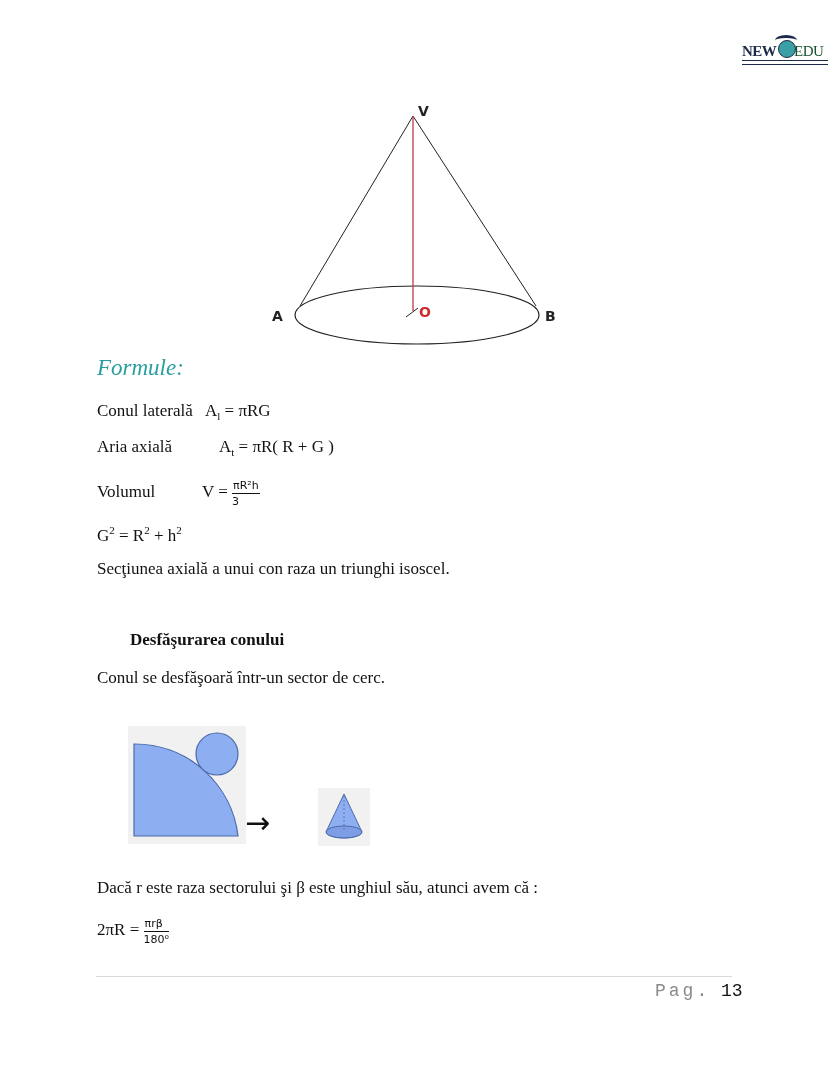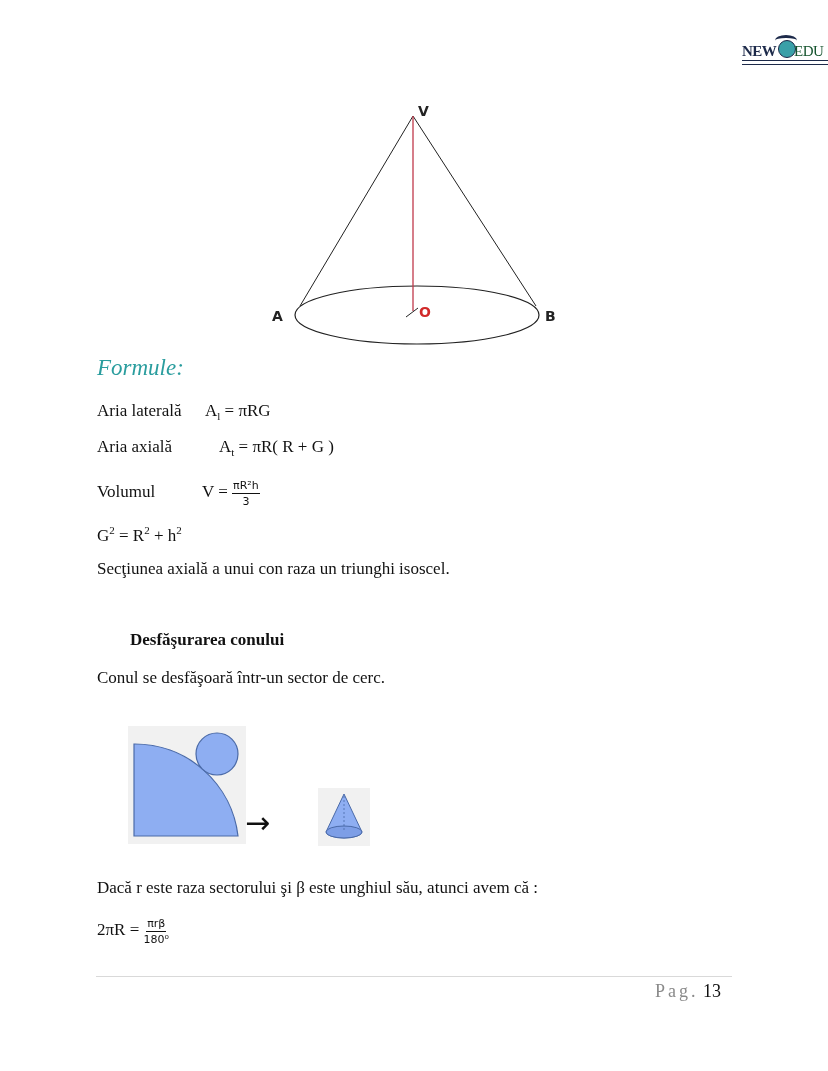--- a/index.html
+++ b/index.html
@@ -11,27 +11,27 @@
   .logo-new { left: 0; color: #1d2a4a; font-weight: bold; }
   .logo-edu { left: 52px; color: #14532d; }
   .logo-globe { position: absolute; left: 36px; top: 2px; width: 16px; height: 16px; border-radius: 50%; background: #3aa0a8; border: 1px solid #1d2a4a; }
   .logo-arc { position: absolute; left: 33px; top: -3px; width: 22px; height: 8px; border-top: 3px solid #1d2a4a; border-radius: 50% 50% 0 0; }
   .logo-sub { position: absolute; left: 0; top: 22px; width: 86px; height: 3px; border-top: 1px solid #1d2a4a; border-bottom: 1px solid #1d2a4a; }
 
   .txt { font-size: 17px; line-height: 20px; white-space: nowrap; }
   .formule { left: 97px; top: 358px; color: #2a9d9e; font-style: italic; font-size: 23px; }
   .row { left: 97px; }
   .label { display: inline-block; }
-  .frac { display: inline-flex; flex-direction: column; align-items: center; vertical-align: middle; font-family: "DejaVu Sans", sans-serif; font-size: 11px; line-height: 13px; }
+  .frac { display: inline-flex; flex-direction: column; vertical-align: middle; font-family: "DejaVu Sans", sans-serif; font-size: 11px; line-height: 13px; }
   .frac .num { border-bottom: 1px solid #111; padding: 0 1px 1px; }
   .frac .den { padding-top: 1px; }
   sub, sup { font-size: 11px; }
   .bold { font-weight: bold; margin-left: 33px; }
   .footer-line { left: 96px; top: 976px; width: 636px; height: 1px; background: #d9d9d9; }
-  .footer { left: 655px; top: 981px; font-size: 18px; }
+  .footer { left: 655px; top: 981px; font-size: 18px; font-family: Liberation Mono, monospace; }
   .pag { color: #8a8a8a; letter-spacing: 3px; }
   .num13 { color: #111; }
 </style>
 </head>
 <body>
 
 <div class="abs logo">
   <span class="logo-text logo-new">NEW</span>
   <span class="logo-arc"></span>
   <span class="logo-globe"></span>
@@ -47,21 +47,21 @@
   <line x1="146" y1="222" x2="158" y2="213" stroke="#222" stroke-width="1"></line>
 </svg>
 <span class="abs" style="left:418px;top:103px;font-family:'DejaVu Sans',sans-serif;font-size:14px;font-weight:bold;color:#222">V</span>
 <span class="abs" style="left:272px;top:308px;font-family:'DejaVu Sans',sans-serif;font-size:14px;font-weight:bold;color:#222">A</span>
 <span class="abs" style="left:545px;top:308px;font-family:'DejaVu Sans',sans-serif;font-size:14px;font-weight:bold;color:#222">B</span>
 <span class="abs" style="left:419px;top:304px;font-family:'DejaVu Sans',sans-serif;font-size:14px;font-weight:bold;color:#d12a2a">O</span>
 
 <div class="abs txt formule">Formule:</div>
 
 <div class="abs txt row" style="top:401px">
-  <span class="label" style="width:108px">Aria laterală</span><span>A</span><sub>l</sub><span> = πRG</span>
+  <span class="label" style="width:108px">Conul laterală</span><span>A</span><sub>l</sub><span> = πRG</span>
 </div>
 
 <div class="abs txt row" style="top:437px">
   <span class="label" style="width:122px">Aria axială</span><span>A</span><sub>t</sub><span> = πR( R + G )</span>
 </div>
 
 <div class="abs txt row" style="top:474px;line-height:36px">
   <span class="label" style="width:105px">Volumul</span><span>V = </span><span class="frac">
       <span class="num">πR²h</span>
       <span class="den">3</span>

